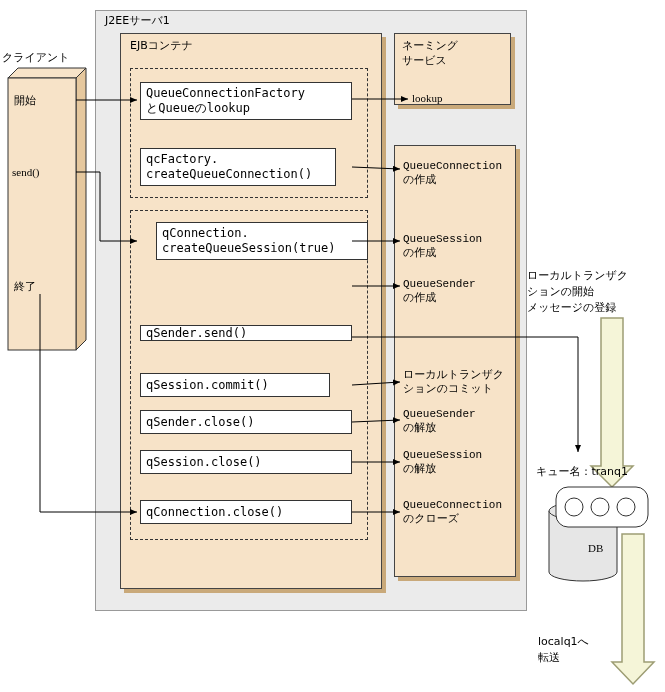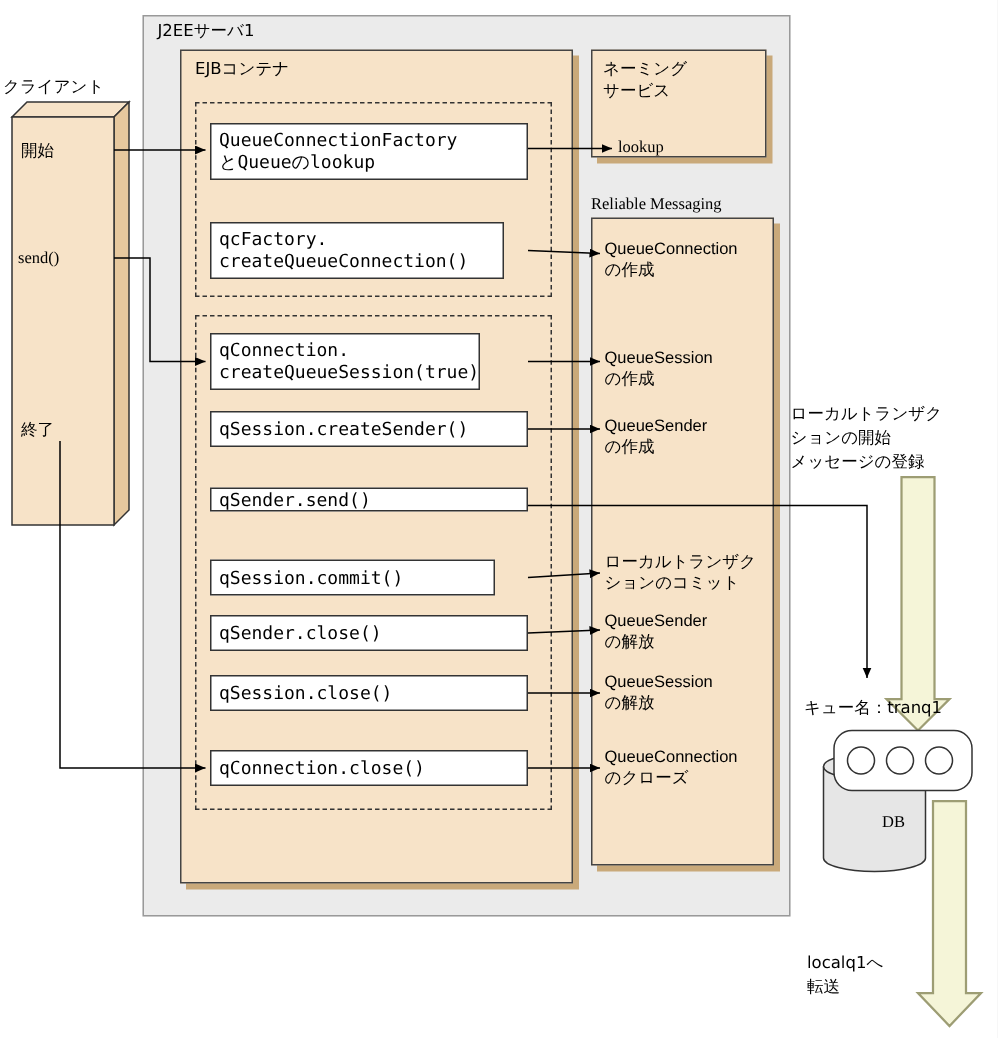--- a/index.html
+++ b/index.html
@@ -7,56 +7,54 @@
   #canvas{position:relative;width:665px;height:692px;background:#fff;overflow:hidden}
   .abs{position:absolute}
   .lbl{font-size:11px;line-height:15px;white-space:pre-line}
   .mono{font-family:Liberation Serif, serif}
   .panel{background:var(--tan,#f7e3c8);border:1px solid #444;box-shadow:4px 4px 0 var(--tan_shadow,#c9a97a)}
   .graybox{background:var(--bg_gray,#ebebeb);border:1px solid #999}
   .dashedbox{border:1px dashed #333}
   .callbox{background:#fff;border:1px solid #333;display:flex;align-items:center;
            font-family:"DejaVu Sans Mono",monospace;font-size:12px;line-height:15px;
            padding:2px 5px;white-space:pre-line}
-  .rmitem{font-family:Liberation Sans, sans-serif;font-size:11px;line-height:14px;white-space:pre-line}
+  .rmitem{font-family:Liberation Mono, monospace;font-size:11px;line-height:14px;white-space:pre-line}
   .svglayer{position:absolute;left:0;top:0;pointer-events:none}
 </style>
 </head>
 <body>
 
 <div id="canvas">
 
   <div class="abs graybox" style="left:95px;top:10px;width:432px;height:601px"></div>
   <div class="abs lbl" style="left:105px;top:13px">J2EEサーバ1</div>
 
   <div class="abs panel" style="left:120px;top:33px;width:262px;height:556px"></div>
   <div class="abs lbl" style="left:130px;top:38px">EJBコンテナ</div>
 
   <div class="abs dashedbox" style="left:130px;top:68px;width:238px;height:130px"></div>
   <div class="abs dashedbox" style="left:130px;top:210px;width:238px;height:330px"></div>
 
   <div class="abs callbox" style="left:140px;top:82px;width:212px;height:38px">QueueConnectionFactory
 とQueueのlookup</div>
   <div class="abs callbox" style="left:140px;top:148px;width:196px;height:38px">qcFactory.
 createQueueConnection()</div>
-  <div class="abs callbox" style="left:140px;top:222px;width:180px;height:38px">qConnection.
+  <div class="abs callbox" style="left:156px;top:222px;width:212px;height:38px">qConnection.
 createQueueSession(true)</div>
-  <div class="abs callbox" style="left:140px;top:274px;width:212px;height:24px">qSession.createSender()</div>
   <div class="abs callbox" style="left:140px;top:325px;width:212px;height:16px">qSender.send()</div>
   <div class="abs callbox" style="left:140px;top:373px;width:190px;height:24px">qSession.commit()</div>
   <div class="abs callbox" style="left:140px;top:410px;width:212px;height:24px">qSender.close()</div>
   <div class="abs callbox" style="left:140px;top:450px;width:212px;height:24px">qSession.close()</div>
   <div class="abs callbox" style="left:140px;top:500px;width:212px;height:24px">qConnection.close()</div>
 
   <div class="abs panel" style="left:394px;top:33px;width:117px;height:72px"></div>
   <div class="abs lbl" style="left:402px;top:38px">ネーミング
 サービス</div>
   <div class="abs lbl mono" style="left:412px;top:91px">lookup</div>
 
-  <div class="abs lbl mono" style="left:394px;top:129px">Reliable Messaging</div>
   <div class="abs panel" style="left:394px;top:145px;width:122px;height:432px"></div>
   <div class="abs rmitem" style="left:403px;top:159px">QueueConnection
 の作成</div>
   <div class="abs rmitem" style="left:403px;top:232px">QueueSession
 の作成</div>
   <div class="abs rmitem" style="left:403px;top:277px">QueueSender
 の作成</div>
   <div class="abs rmitem" style="left:403px;top:368px">ローカルトランザク
 ションのコミット</div>
   <div class="abs rmitem" style="left:403px;top:407px">QueueSender

